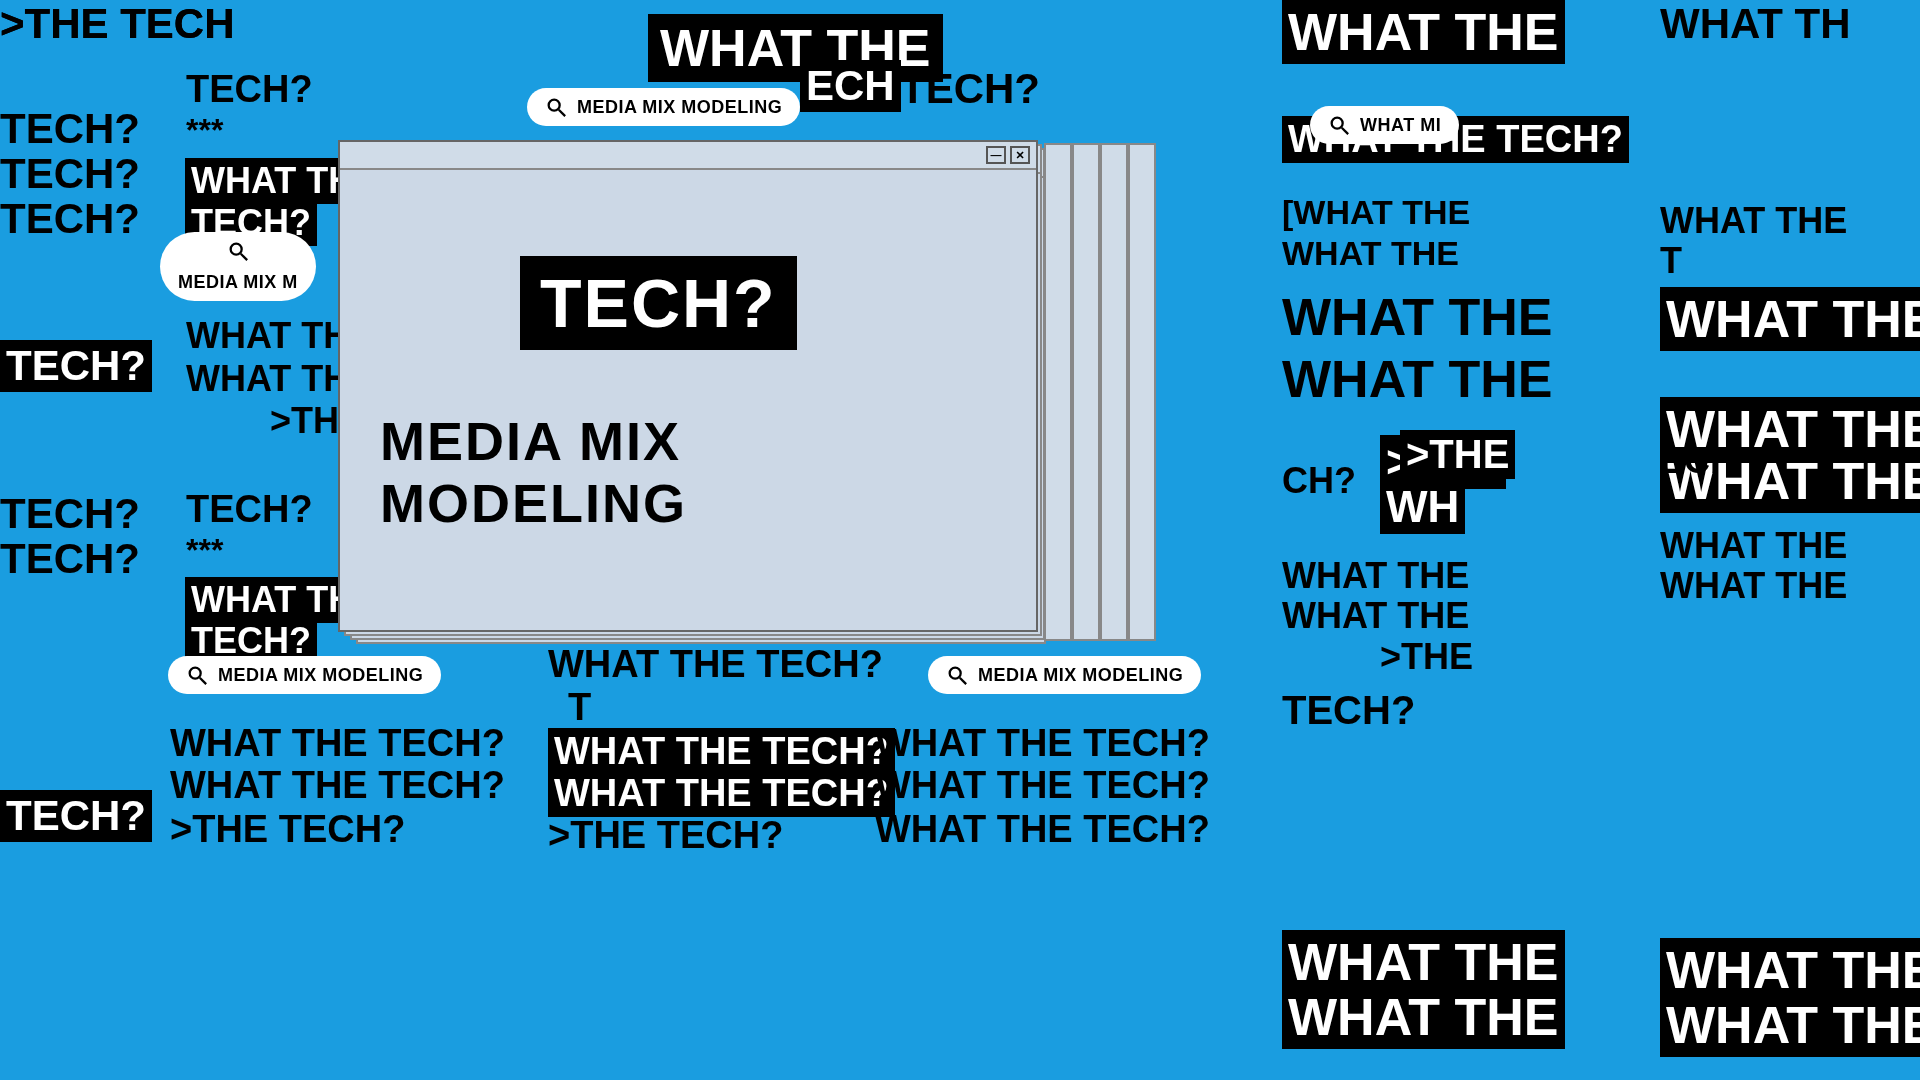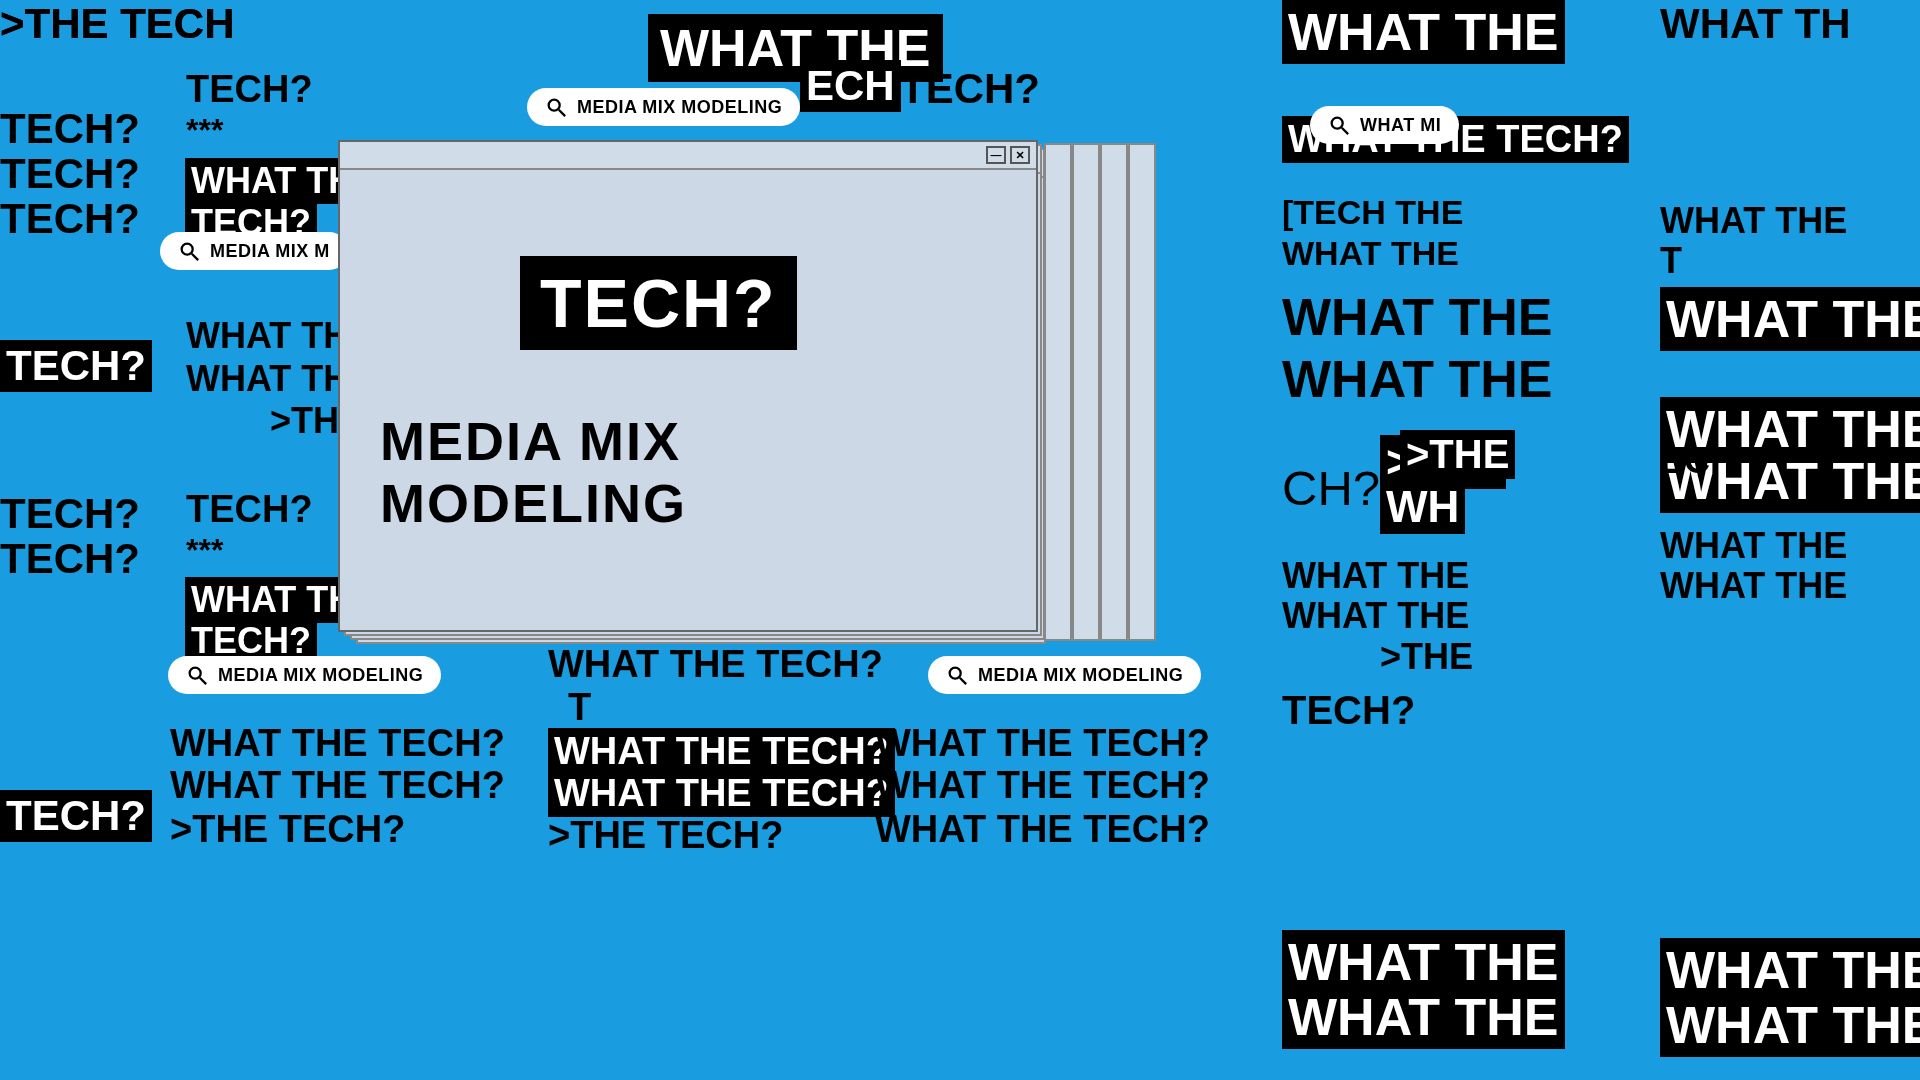--- a/index.html
+++ b/index.html
@@ -176,21 +176,21 @@
   <span class="bg-text-item black-bg" style="left:548px;top:728px;font-size:38px;font-weight:900;">WHAT THE TECH?</span>
   <span class="bg-text-item black-bg" style="left:548px;top:770px;font-size:38px;font-weight:900;">WHAT THE TECH?</span>
   <span class="bg-text-item" style="left:548px;top:814px;font-size:38px;font-weight:900;">&gt;THE TECH?</span>
 
   <span class="bg-text-item" style="left:875px;top:722px;font-size:38px;font-weight:900;">WHAT THE TECH?</span>
   <span class="bg-text-item" style="left:875px;top:764px;font-size:38px;font-weight:900;">WHAT THE TECH?</span>
   <span class="bg-text-item" style="left:875px;top:808px;font-size:38px;font-weight:900;">WHAT THE TECH?</span>
 
   <span class="bg-text-item black-bg" style="left:1282px;top:0px;font-size:52px;font-weight:900;">WHAT THE</span>
   <span class="bg-text-item black-bg" style="left:1282px;top:116px;font-size:38px;font-weight:900;">WHAT THE TECH?</span>
-  <span class="bg-text-item" style="left:1282px;top:193px;font-size:34px;font-weight:900;">[TECH THE</span>
+  <span class="bg-text-item" style="left:1282px;top:193px;font-size:34px;font-weight:900;">[WHAT THE</span>
   <span class="bg-text-item" style="left:1282px;top:234px;font-size:34px;font-weight:900;">WHAT THE</span>
   <span class="bg-text-item" style="left:1282px;top:287px;font-size:52px;font-weight:900;">WHAT THE</span>
   <span class="bg-text-item" style="left:1282px;top:349px;font-size:52px;font-weight:900;">WHAT THE</span>
   <span class="bg-text-item black-bg" style="left:1380px;top:435px;font-size:44px;font-weight:900;">&gt;THE</span>
   <span class="bg-text-item black-bg" style="left:1380px;top:480px;font-size:44px;font-weight:900;">WH</span>
   <span class="bg-text-item" style="left:1282px;top:555px;font-size:36px;font-weight:900;">WHAT THE</span>
   <span class="bg-text-item" style="left:1282px;top:595px;font-size:36px;font-weight:900;">WHAT THE</span>
   <span class="bg-text-item" style="left:1380px;top:636px;font-size:36px;font-weight:900;">&gt;THE</span>
   <span class="bg-text-item" style="left:1282px;top:688px;font-size:40px;font-weight:900;">TECH?</span>
   <span class="bg-text-item black-bg" style="left:1282px;top:930px;font-size:52px;font-weight:900;">WHAT THE</span>
@@ -201,31 +201,31 @@
   <span class="bg-text-item" style="left:1660px;top:240px;font-size:36px;font-weight:900;">T</span>
   <span class="bg-text-item black-bg" style="left:1660px;top:287px;font-size:52px;font-weight:900;">WHAT THE</span>
   <span class="bg-text-item black-bg" style="left:1660px;top:397px;font-size:52px;font-weight:900;">WHAT THE</span>
   <span class="bg-text-item black-bg" style="left:1660px;top:449px;font-size:52px;font-weight:900;">WHAT THE</span>
   <span class="bg-text-item" style="left:1660px;top:525px;font-size:36px;font-weight:900;">WHAT THE</span>
   <span class="bg-text-item" style="left:1660px;top:565px;font-size:36px;font-weight:900;">WHAT THE</span>
   <span class="bg-text-item black-bg" style="left:1660px;top:938px;font-size:52px;font-weight:900;">WHAT THE</span>
   <span class="bg-text-item black-bg" style="left:1660px;top:993px;font-size:52px;font-weight:900;">WHAT THE</span>
   <span class="bg-text-item black-bg" style="left:1400px;top:430px;font-size:40px;font-weight:900;">&gt;THE</span>
   <span class="bg-text-item" style="left:1660px;top:440px;font-size:36px;font-weight:900;">ECH</span>
-  <span class="bg-text-item" style="left:1282px;top:460px;font-size:49px;font-weight:400;">CH?</span>
+  <span class="bg-text-item" style="left:1282px;top:460px;font-size:36px;font-weight:700;">CH?</span>
 
   <div class="search-bar" style="left:527px;top:88px;">
     <svg class="search-icon-svg" viewBox="0 0 24 24" fill="none" stroke="#000" stroke-width="2.5">
       <circle cx="10" cy="10" r="6"></circle>
         <line x1="15" y1="15" x2="22" y2="22"></line>
     </svg>
     <span>MEDIA MIX MODELING</span>
   </div>
 
-  <div class="search-bar" style="left:160px;top:232px;">
+  <div class="search-bar" style="left:160px;top:232px;flex-direction:column;">
     <svg class="search-icon-svg" viewBox="0 0 24 24" fill="none" stroke="#000" stroke-width="2.5">
       <circle cx="10" cy="10" r="6"></circle>
         <line x1="15" y1="15" x2="22" y2="22"></line>
     </svg>
     <span>MEDIA MIX M</span>
   </div>
 
   <div class="search-bar" style="left:168px;top:656px;">
     <svg class="search-icon-svg" viewBox="0 0 24 24" fill="none" stroke="#000" stroke-width="2.5">
       <circle cx="10" cy="10" r="6"></circle>

